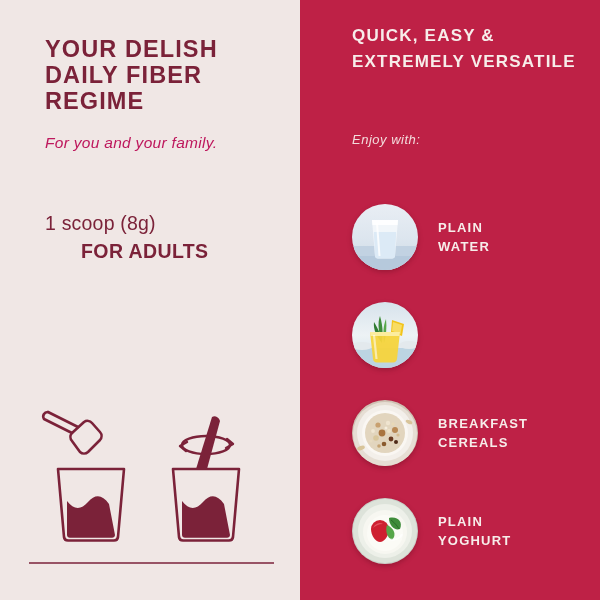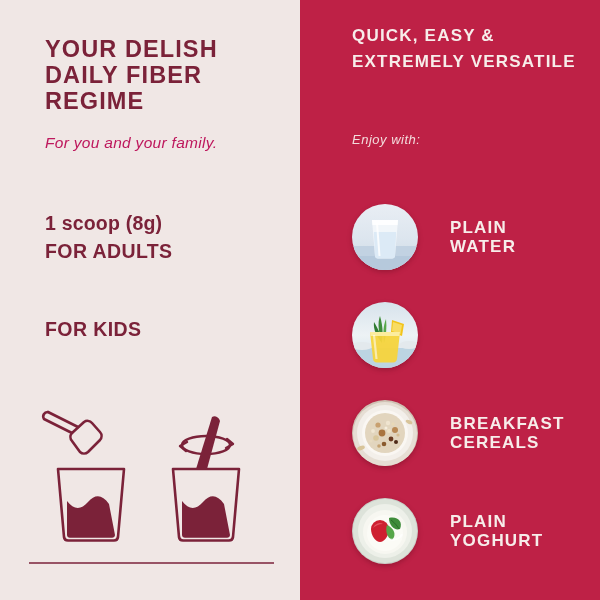--- a/index.html
+++ b/index.html
@@ -54,31 +54,32 @@
   .dose-block {
     position: absolute;
     left: 45px;
     width: 240px;
   }
   .dose-1 { top: 210px; }
   .dose-2 { top: 315px; }
   .dose-amount {
     color: #7B2239;
     font-size: 19.5px;
-    font-weight: bold;
+    font-weight: normal;
     line-height: 27px;
     letter-spacing: 0.2px;
   }
   .dose-who {
     color: #7B2239;
     font-size: 19.5px;
     font-weight: bold;
     line-height: 28px;
     letter-spacing: 0.4px;
     text-transform: uppercase;
+    margin-left: 36px;
   }
   .left-art {
     position: absolute;
     left: 36px;
     top: 400px;
     width: 230px;
     height: 145px;
   }
   .left-rule {
     position: absolute;
@@ -137,23 +138,23 @@
     width: 66px;
     height: 66px;
     border-radius: 50%;
     overflow: hidden;
     flex: 0 0 66px;
     position: relative;
     box-shadow: 0 2px 5px rgba(90,10,25,0.35);
   }
   .thumb svg { display: block; }
   .enjoy-label {
-    margin-left: 32px;
+    margin-left: 20px;
     color: #F7EDEA;
-    font-size: 17px;
+    font-size: 13px;
     font-weight: bold;
     line-height: 19px;
     letter-spacing: 1.2px;
     text-transform: uppercase;
     white-space: pre-line;
   }
 </style>
 </head>
 <body>
 
@@ -164,21 +165,20 @@
     <div class="left-heading">Your Delish Daily Fiber Regime</div>
 
     <div class="left-sub">For you and your family.</div>
 
     <div class="dose-block dose-1">
       <div class="dose-amount">1 scoop (8g)</div>
       <div class="dose-who">For Adults</div>
     </div>
 
     <div class="dose-block dose-2">
-      <div class="dose-who">For Kids</div>
     </div>
 
     <div class="left-art">
       <svg width="230" height="145" viewBox="0 0 230 145">
         <g stroke="#7B2239" fill="none" stroke-width="2.6" stroke-linejoin="round" stroke-linecap="round">
 
           <g>
 
             <path d="M12 12 L42 27" stroke-width="2.6"></path>
             <path d="M12 12 a4.5 4.5 0 0 0 -4 7 L36 33" stroke-width="2.6"></path>

